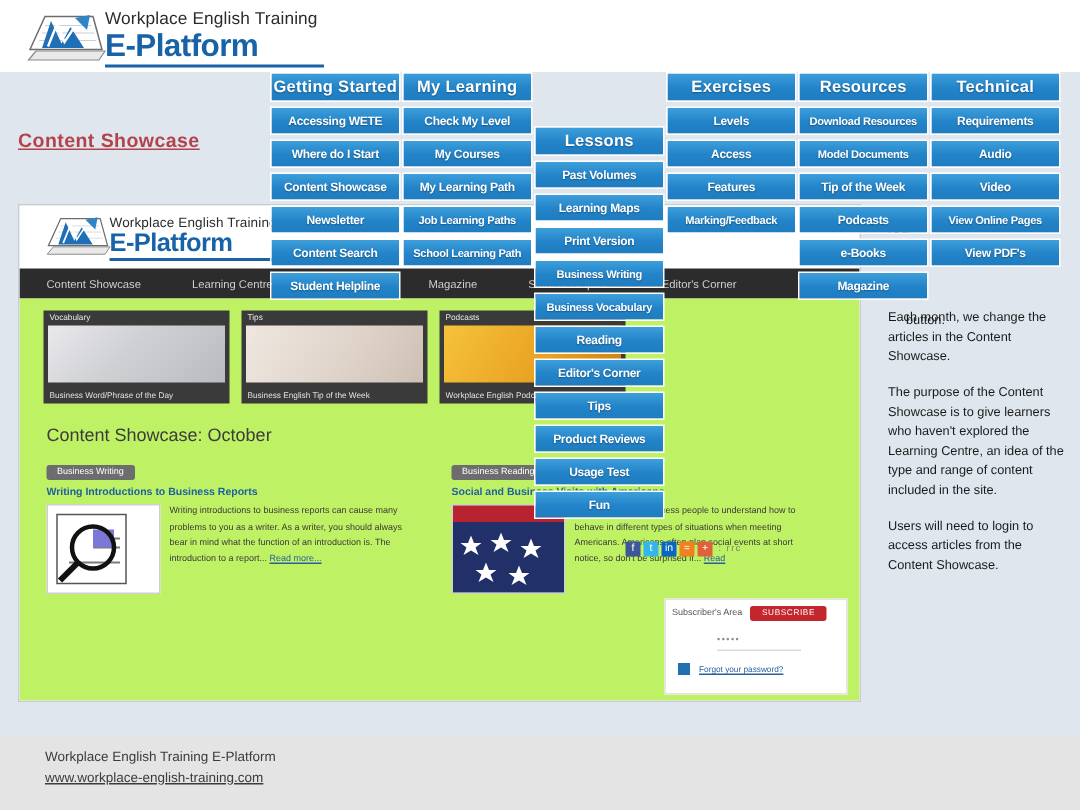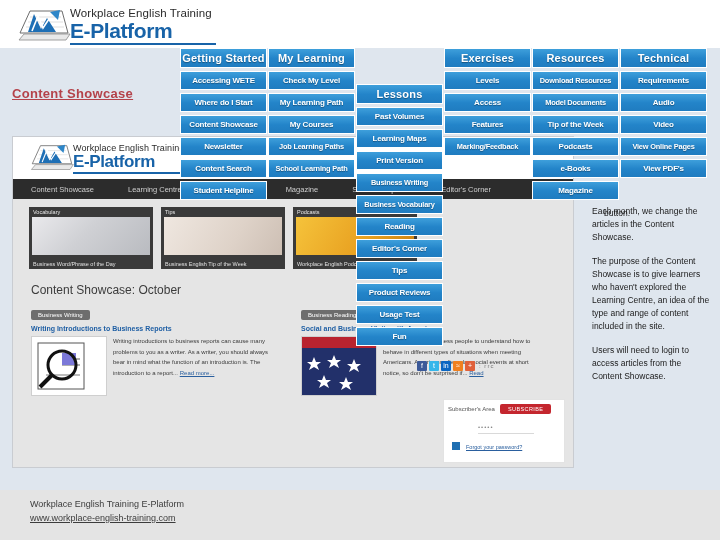--- a/index.html
+++ b/index.html
@@ -49,21 +49,21 @@
   .shot-logo .logo-text2{left:44px;top:11px;font-size:17px;}
   .shot-logo .logo-underline{left:44px;top:31px;width:122px;height:2px;}
 
   .shot-nav{
     position:absolute;left:0;top:42px;width:560px;height:20px;
     background:#2c2c2c;color:#cfcfcf;font-size:7.5px;
     display:flex;align-items:center;padding-left:18px;box-sizing:border-box;gap:34px;
   }
   .shot-nav span{white-space:nowrap;}
 
-  .shot-body{position:absolute;left:0;top:62px;width:560px;height:268px;background:#e5e5e5;}
+  .shot-body{position:absolute;left:0;top:62px;width:560px;height:268px;background:#bef264;}
 
   .cards{position:absolute;left:16px;top:8px;display:flex;gap:8px;}
   .card{width:124px;height:62px;background:#3a3a3a;position:relative;overflow:hidden;}
   .card .tag{position:absolute;left:4px;top:2px;font-size:5.5px;color:#e8e8e8;}
   .card .pic{position:absolute;left:3px;top:10px;width:118px;height:38px;}
   .card .cap{position:absolute;left:4px;bottom:2px;font-size:5.5px;color:#e0e0e0;white-space:nowrap;overflow:hidden;width:116px;}
 
   .pic.p1{background:
      linear-gradient(135deg,#e9e9ec 0%,#cfd0d4 45%,#b9bbc0 100%);}
   .pic.p2{background:
@@ -296,22 +296,22 @@
       <div class="mi tight">Where do I Start</div>
       <div class="mi tight">Content Showcase</div>
       <div class="mi tight">Newsletter</div>
       <div class="mi tight">Content Search</div>
       <div class="mi tight">Student Helpline</div>
     </div>
 
     <div class="col c2">
       <div class="mi head">My Learning</div>
       <div class="mi tight">Check My Level</div>
+      <div class="mi tight">My Courses</div>
       <div class="mi tight">My Learning Path</div>
-      <div class="mi tight">My Courses</div>
       <div class="mi tighter">Job Learning Paths</div>
       <div class="mi tighter">School Learning Path</div>
     </div>
 
     <div class="col c3">
       <div class="mi head">Lessons</div>
       <div class="mi tight">Past Volumes</div>
       <div class="mi tight">Learning Maps</div>
       <div class="mi tight">Print Version</div>
       <div class="mi tighter">Business Writing</div>

